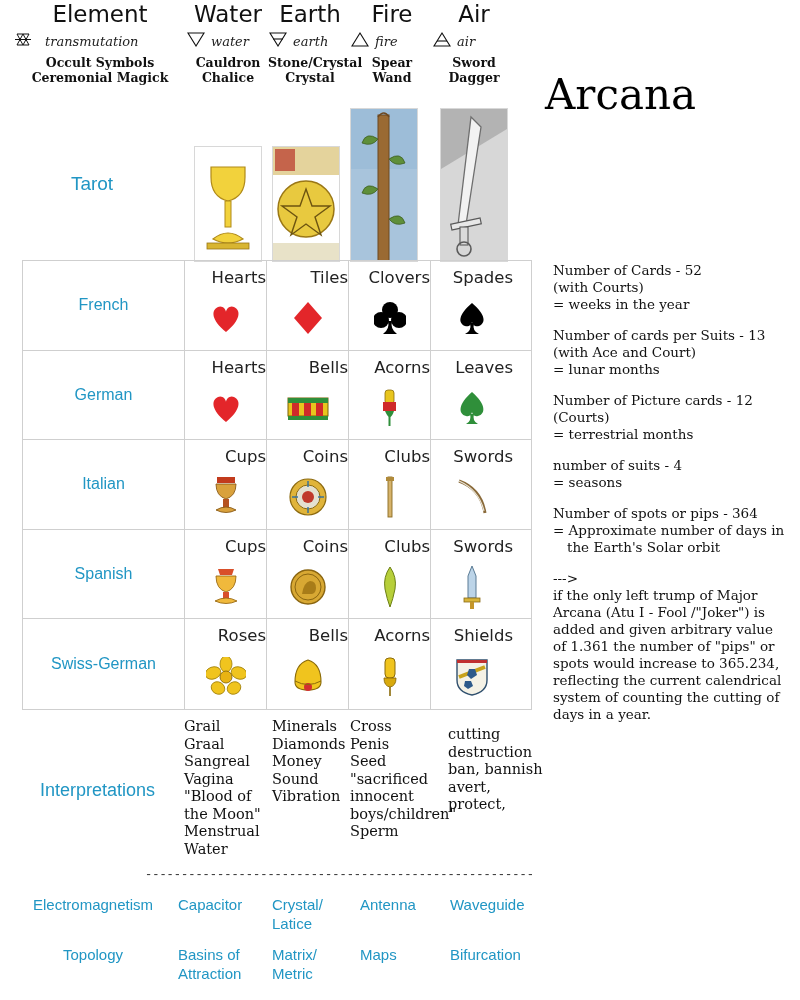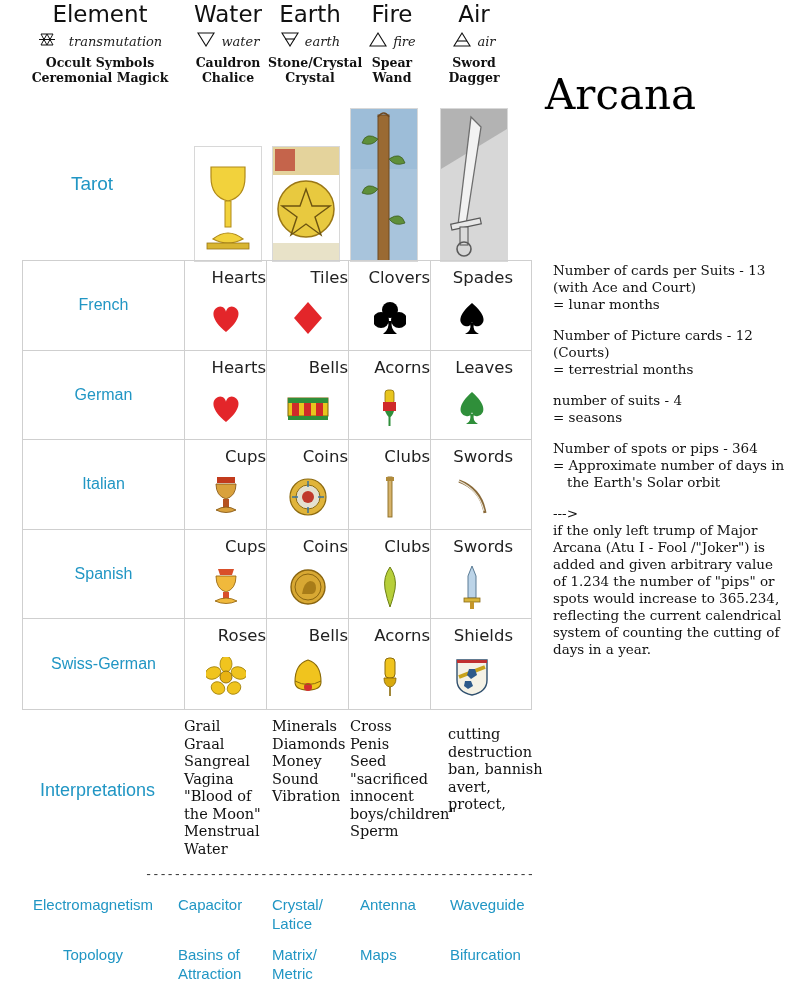--- a/index.html
+++ b/index.html
@@ -15,21 +15,21 @@
   
   .header{
     position:absolute;left:0;top:0;width:530px;height:108px;
   }
   .hcol{position:absolute;top:0;text-align:center;}
   .hcol .elname{
     font-family:"DejaVu Sans", sans-serif;
     font-size:23px;color:#111;letter-spacing:0px;line-height:28px;
   }
   .hcol .glyphrow{
-    height:22px;margin-top:2px;display:flex;align-items:center;justify-content:center;gap:5px;
+    height:22px;margin-top:2px;display:flex;align-items:center;gap:5px;
   }
   .hcol .glyphrow .gname{
     font-family:"DejaVu Serif", serif;
     font-size:13px;font-style:italic;color:#222;
   }
   .hcol .occult{
     font-family:"DejaVu Serif", serif;
     font-weight:bold;
     font-size:12.5px;color:#111;line-height:15px;margin-top:3px;
   }
@@ -528,20 +528,25 @@
       <div>Bifurcation</div>
       <div></div>
     </div>
   </div>
 
   <div class="title">
     <div>Arcana</div>
   </div>
 
   <div class="notes">
+    <p>
+      <span>Number of Cards - 52</span><br>
+      <span>(with Courts)</span><br>
+      <span>= weeks in the year</span>
+    </p>
     <p>
       <span>Number of cards per Suits - 13</span><br>
       <span>(with Ace and Court)</span><br>
       <span>= lunar months</span>
     </p>
     <p>
       <span>Number of Picture cards  - 12</span><br>
       <span>(Courts)</span><br>
       <span>= terrestrial months</span>
     </p>
@@ -552,21 +557,21 @@
     <p>
       <span>Number of spots or pips - 364</span><br>
       <span>= Approximate number of days in</span><br>
       <span class="ind">the Earth's Solar orbit</span>
     </p>
     <p>
       <span>---&gt;</span><br>
       <span>if the only left trump of Major</span><br>
       <span>Arcana (Atu I - Fool /"Joker") is</span><br>
       <span>added and given arbitrary value</span><br>
-      <span>of 1.234 the number of "pips" or</span><br>
+      <span>of 1.361 the number of "pips" or</span><br>
       <span>spots would increase to 365.234,</span><br>
       <span>reflecting the current calendrical</span><br>
       <span>system of counting the cutting of</span><br>
       <span>days in a year.</span>
     </p>
   </div>
 
 </div>
 
 </body></html>

